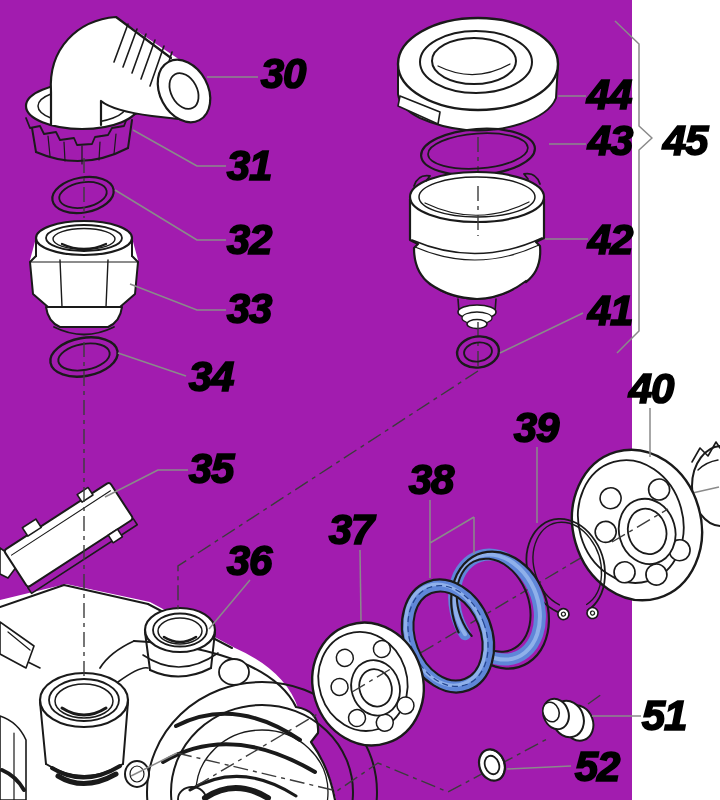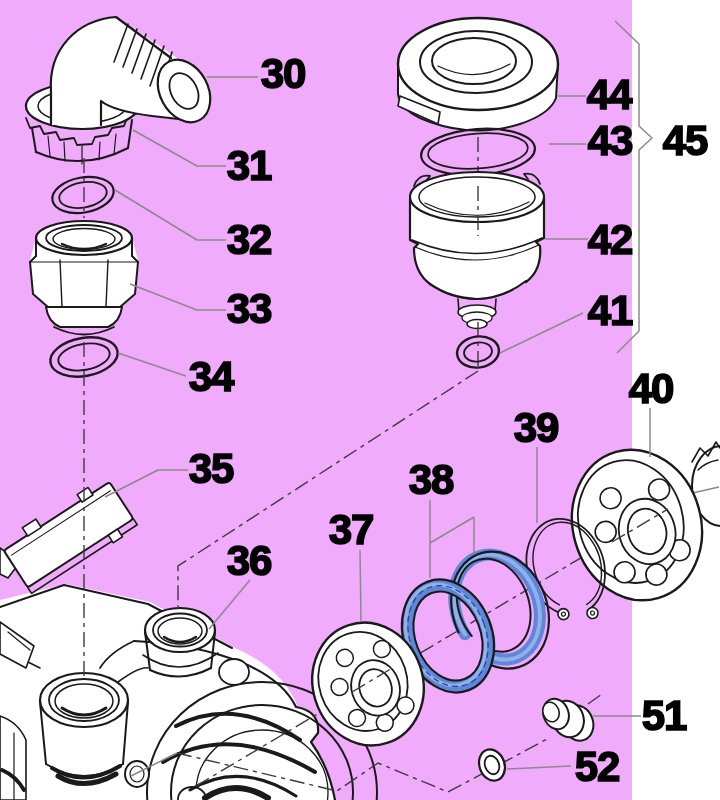--- a/index.html
+++ b/index.html
@@ -1,16 +1,16 @@
 <!DOCTYPE html>
 <html><head>
 <meta charset="utf-8">
 <style>
   html,body{margin:0;padding:0;background:#fff;width:720px;height:800px;overflow:hidden;}
-  #stage{position:relative;width:632px;height:800px;background:#f0abfc;font-family:"Liberation Sans",sans-serif;}
+  #stage{position:relative;width:632px;height:800px;background:#a21caf;font-family:"Liberation Sans",sans-serif;font-style:italic;}
   svg{position:absolute;left:0;top:0;}
   .lbl{font-family:"Liberation Sans","DejaVu Sans",sans-serif;font-weight:700;font-size:42px;
        fill:#000;stroke:#000;stroke-width:1.7;paint-order:stroke;letter-spacing:-1px;}
   .ln{stroke:#1a1a1a;fill:none;stroke-linecap:round;stroke-linejoin:round;}
   .fw{fill:#ffffff;}
   .leader{stroke:#8a8a8a;stroke-width:1.5;fill:none;stroke-linejoin:round;}
   .axis{stroke:#3c3c3c;stroke-width:1.4;fill:none;stroke-dasharray:15 5 4 5;}
 </style>
 </head>
 <body>

